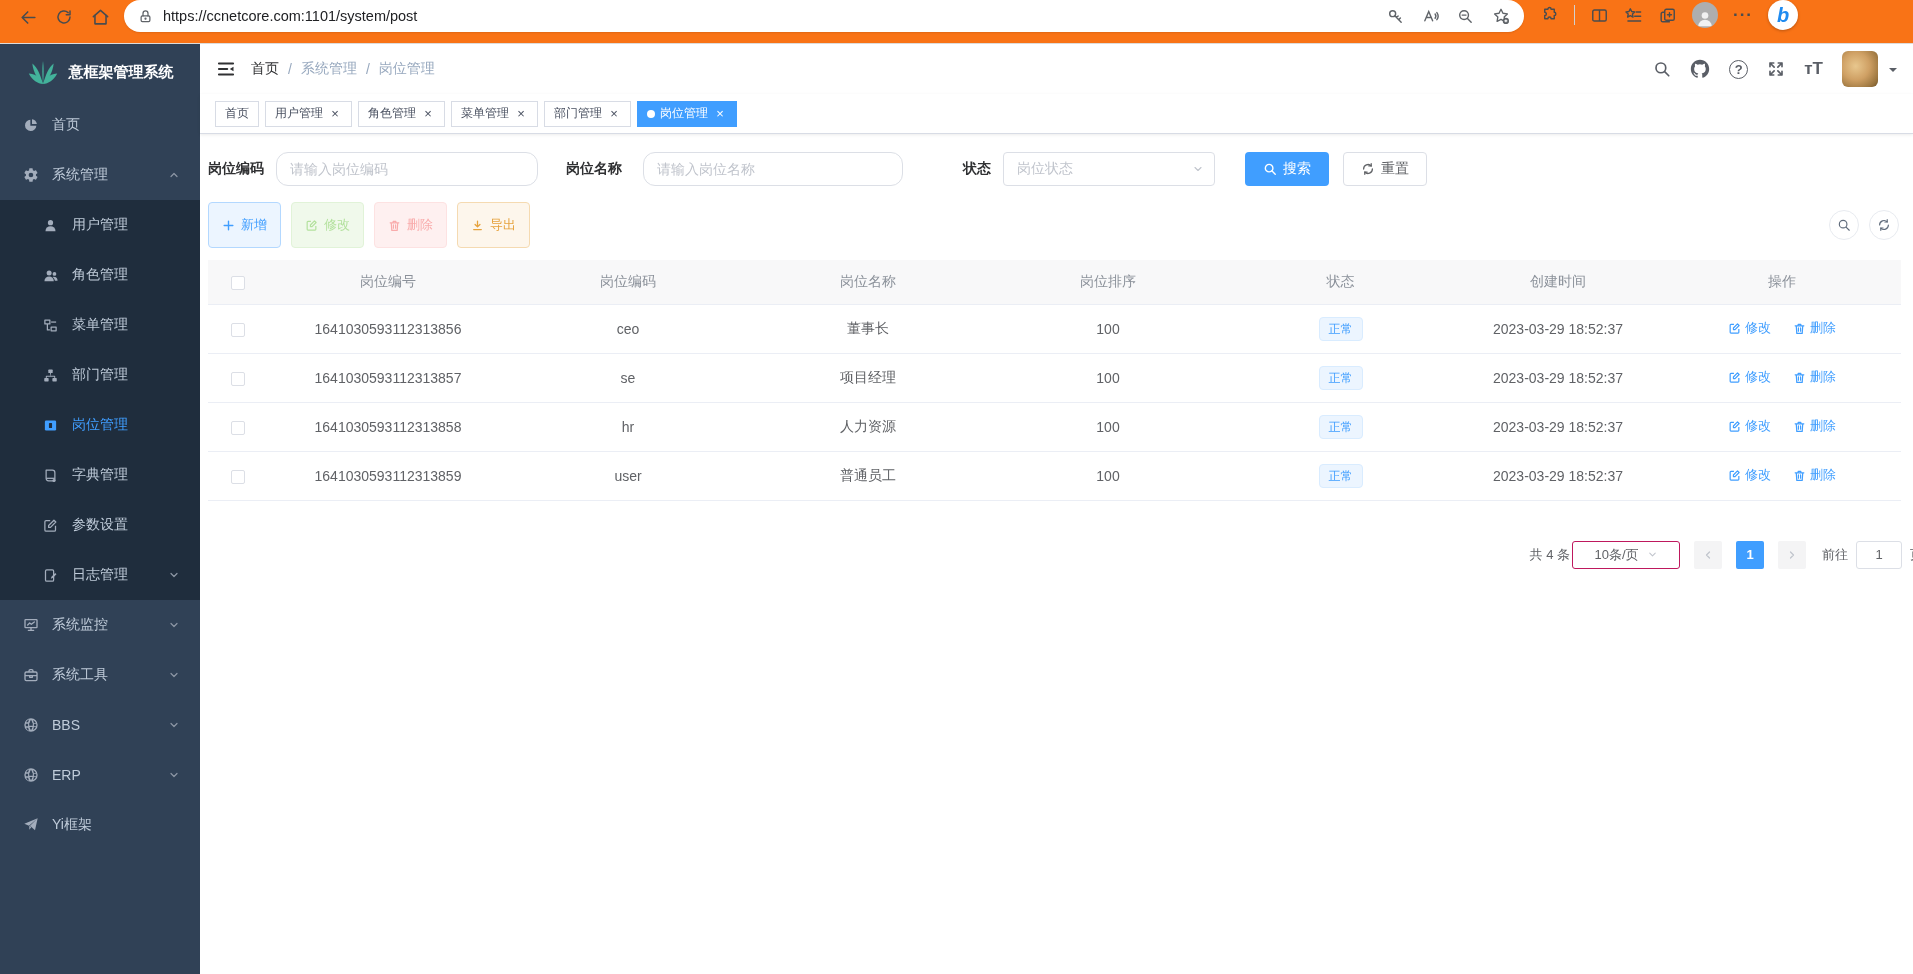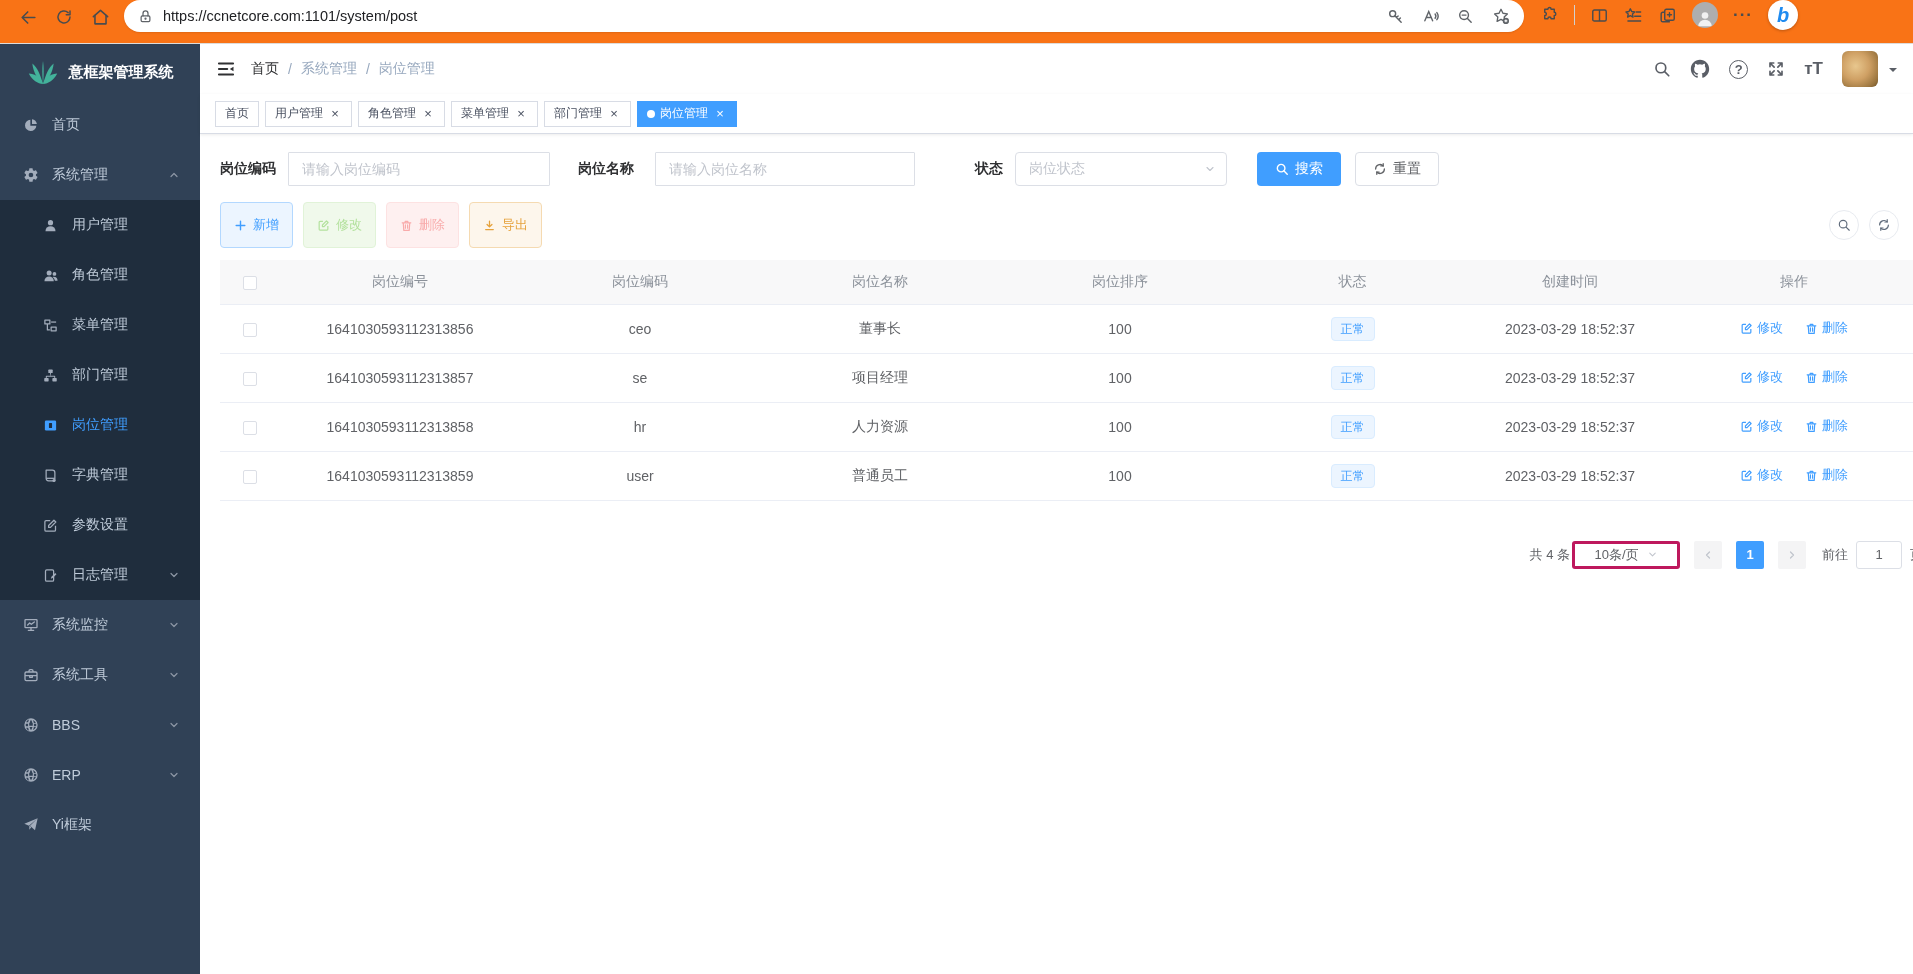--- a/index.html
+++ b/index.html
@@ -48,24 +48,24 @@
   .caret-down{width:0;height:0;border:4.5px solid transparent;border-top-color:#5a5e66;margin-top:6px;margin-left:-8px}
 
   
   .tags-view{height:40px;display:flex;align-items:center;padding:0 15px;gap:6px;border-bottom:1px solid #d8dce5;box-shadow:0 1px 3px 0 rgba(0,0,0,.08)}
   .tag-item{height:26px;display:inline-flex;align-items:center;padding:0 9px;border:1px solid #d8dce5;background:#fff;color:#495060;font-size:12px;cursor:pointer}
   .tag-close{margin-left:5px;font-size:13px;line-height:1;border-radius:50%;width:14px;height:14px;display:inline-flex;align-items:center;justify-content:center}
   .tag-item.active{background:#409eff;border-color:#409eff;color:#fff}
   .tag-dot{width:8px;height:8px;border-radius:50%;background:#fff;margin-right:5px}
 
   
-  .content{flex:1;padding:14px 0 0 20px;overflow:hidden}
+  .content{flex:1;padding:14px 0 0 8px;overflow:hidden}
   .search-row{display:flex;align-items:center;margin:4px 0 16px}
   .f-label{font-weight:700;color:#303133;margin-right:12px;white-space:nowrap}
-  .f-input{height:34px;border:1px solid #dcdfe6;border-radius:1px;padding:0 13px;font-size:14px;color:#606266;outline:none}
+  .f-input{height:34px;border:1px solid #dcdfe6;border-radius:12px;padding:0 13px;font-size:14px;color:#606266;outline:none}
   .f-input::placeholder{color:#c0c4cc}
   .f-select{width:212px;height:34px;border:1px solid #dcdfe6;border-radius:4px;padding:0 10px 0 13px;display:flex;align-items:center;justify-content:space-between;color:#c0c4cc;cursor:pointer;background:#fff}
   .btn{height:34px;border-radius:4px;border:1px solid transparent;display:inline-flex;align-items:center;gap:6px;padding:0 17px;font-size:14px;cursor:pointer;background:#fff}
   .btn-primary{background:#409eff;color:#fff}
   .btn-default{border-color:#dcdfe6;color:#606266}
 
   .toolbar-row{display:flex;align-items:center;margin-bottom:12px}
   .btn-sm{height:46px;padding:0 13px;font-size:13px;margin-right:10px;border-radius:4px;border:1px solid transparent;display:inline-flex;align-items:center;gap:6px;cursor:pointer}
   .btn-add{background:#ecf5ff;border-color:#b3d8ff;color:#409eff}
   .btn-edit{background:#f0f9eb;border-color:#e1f3d8;color:#b3e19d;cursor:not-allowed}
@@ -76,21 +76,21 @@
 
   table{width:1693px;border-collapse:collapse;table-layout:fixed;font-size:14px;color:#606266}
   thead th{background:#f8f8f9;color:#8b919a;font-weight:400;height:44px;border-bottom:1px solid #ebeef5;text-align:center}
   tbody td{height:49px;border-bottom:1px solid #ebeef5;text-align:center}
   .checkbox{width:14px;height:14px;border:1px solid #dcdfe6;border-radius:2px;background:#fff;display:inline-block;vertical-align:middle;cursor:pointer}
   .tag-normal{display:inline-block;background:#ecf5ff;border:1px solid #d9ecff;color:#409eff;font-size:12px;height:24px;line-height:22px;padding:0 9px;border-radius:4px}
   .op-link{color:#409eff;font-size:13px;display:inline-flex;align-items:center;gap:4px;margin:0 9px;cursor:pointer;white-space:nowrap}
 
   .pagination{display:flex;align-items:center;justify-content:flex-end;margin-top:40px;margin-right:-10px;font-size:13px;color:#606266}
   .pg-total{margin-right:2px}
-  .pg-size{width:108px;height:28px;border:3px solid #be185d;border-radius:3px;display:flex;align-items:center;justify-content:center;gap:8px;color:#606266;cursor:pointer;background:#fff}
+  .pg-size{width:108px;height:28px;border:1px solid #be185d;border-radius:3px;display:flex;align-items:center;justify-content:center;gap:8px;color:#606266;cursor:pointer;background:#fff}
   .pg-btn{width:28px;height:28px;margin-left:14px;border-radius:2px;background:#f4f4f5;color:#606266;display:flex;align-items:center;justify-content:center;cursor:pointer}
   .pg-btn.num{background:#409eff;color:#fff;font-weight:bold;font-size:13px}
   .pg-goto{margin-left:16px}
   .pg-input{width:46px;height:28px;margin:0 8px;border:1px solid #dcdfe6;border-radius:3px;text-align:center;font-size:13px;color:#606266;outline:none}
 </style>
 </head>
 <body>
 
 <div class="browser-bar">
   <div class="bbtn">

